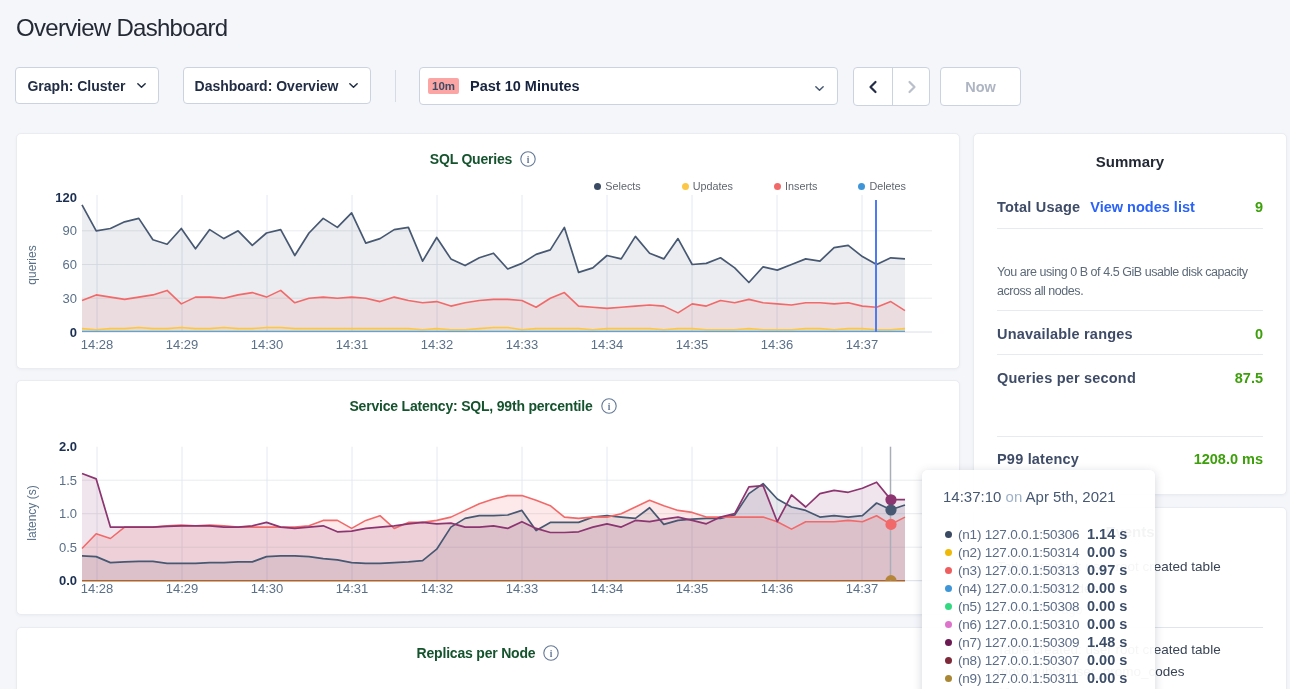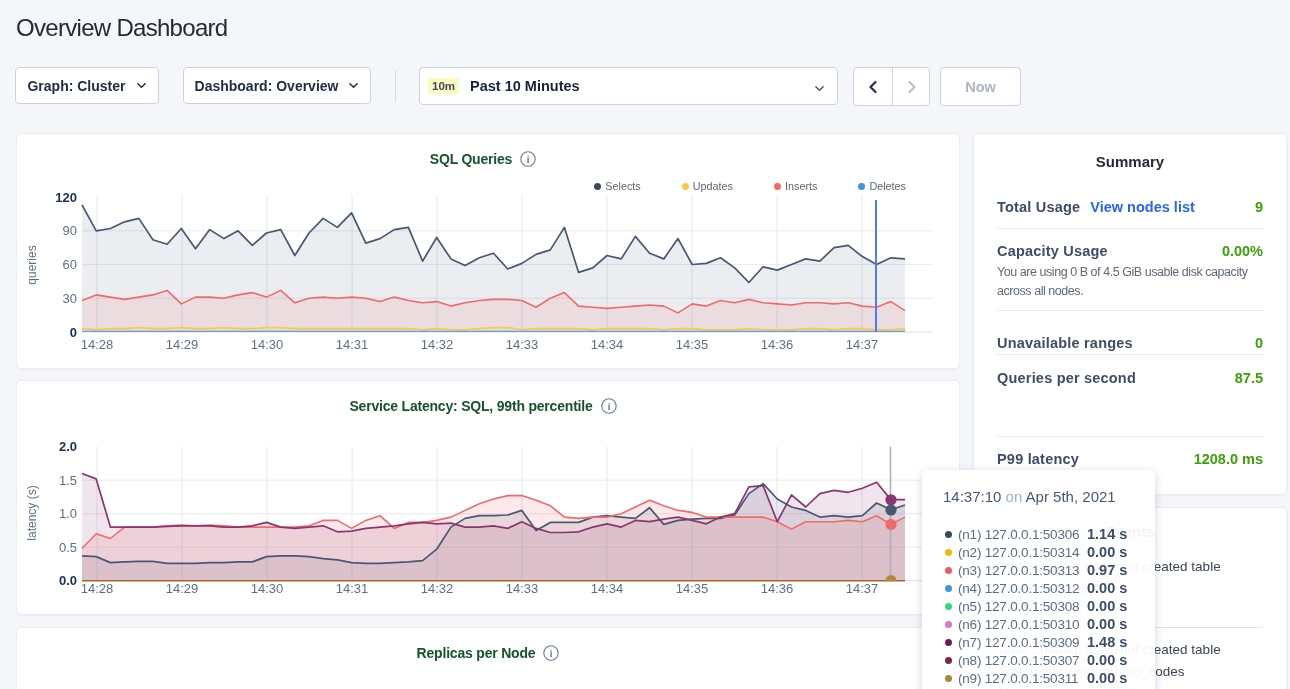--- a/index.html
+++ b/index.html
@@ -30,21 +30,21 @@
 <div class="abs" style="left:16px;top:14px;font-size:24px;color:#242a35;letter-spacing:-0.7px;">Overview Dashboard</div>
 
 <div class="btn" style="left:15px;top:67px;width:144px;height:37px;">Graph: Cluster<svg width="11" height="11" viewBox="0 0 12 12" style="margin-left:10px">
       <path d="M2 4l4 4 4-4" fill="none" stroke="#212d45" stroke-width="1.6" stroke-linecap="round" stroke-linejoin="round"></path>
     </svg></div>
 <div class="btn" style="left:183px;top:67px;width:188px;height:37px;">Dashboard: Overview<svg width="11" height="11" viewBox="0 0 12 12" style="margin-left:10px">
       <path d="M2 4l4 4 4-4" fill="none" stroke="#212d45" stroke-width="1.6" stroke-linecap="round" stroke-linejoin="round"></path>
     </svg></div>
 <div class="abs" style="left:395px;top:70px;width:1px;height:32px;background:#d6dbe4;"></div>
 <div class="btn" style="left:419px;top:67px;width:419px;height:38px;justify-content:flex-start;">
-  <span style="margin-left:8px;background:#fef9c3;border-radius:2px;font-size:11.5px;color:#3e4c63;
+  <span style="margin-left:8px;background:#fca5a5;border-radius:2px;font-size:11.5px;color:#3e4c63;
         padding:2px 4px;font-weight:bold;">10m</span>
   <span style="margin-left:11px;font-size:14.5px;color:#16233f;">Past 10 Minutes</span>
   <span style="position:absolute;right:12px;top:13px;"><svg width="11" height="11" viewBox="0 0 12 12" style="margin-left:10px">
         <path d="M2 4l4 4 4-4" fill="none" stroke="#475872" stroke-width="1.6" stroke-linecap="round" stroke-linejoin="round"></path>
       </svg></span>
 </div>
 <div class="abs" style="left:853px;top:67px;width:77px;height:39px;border:1px solid #ccd3e0;border-radius:4px;background:#fff;">
   <div class="abs" style="left:38px;top:0;width:1px;height:37px;background:#ccd3e0;"></div>
   <svg class="abs" style="left:12px;top:12px" width="14" height="14" viewBox="0 0 14 14">
       <path d="M9.5 2L4.5 7l5 5" fill="none" stroke="#242d45" stroke-width="2.2" stroke-linecap="round" stroke-linejoin="round"></path>
@@ -176,27 +176,23 @@
 
 <div class="panel" style="left:973px;top:133px;width:314px;height:362px;"></div>
 <div class="abs" style="left:973px;top:133px;width:314px;height:362px;">
   <div class="abs" style="left:0;top:20px;width:100%;text-align:center;font-size:15px;font-weight:bold;color:#242a35;">Summary</div>
   <div class="srow" style="top:64px;height:20px;">
     <span class="slabel">Total Usage</span>
     <span style="margin-left:10px;font-size:14.5px;font-weight:bold;color:#2a63f5;">View nodes list</span>
     <span class="sval">9</span>
   </div>
   <div class="sdiv" style="top:95px;"></div>
-  <div class="srow" style="top:108px;height:20px;">
-    <span class="slabel">Capacity Usage</span>
-      <span class="sval">0.00%</span>
-  </div>
   <div class="sdesc" style="top:130px;">You are using 0 B of 4.5 GiB usable disk capacity<br>across all nodes.</div>
   <div class="sdiv" style="top:177px;"></div>
-  <div class="srow" style="top:200px;height:20px;align-items:center;">
+  <div class="srow" style="top:191px;height:20px;align-items:center;">
     <span class="slabel">Unavailable ranges</span>
       <span class="sval">0</span>
   </div>
   <div class="sdiv" style="top:221px;"></div>
   <div class="srow" style="top:235px;height:20px;">
     <span class="slabel">Queries per second</span>
       <span class="sval">87.5</span>
   </div>
   <div class="sdiv" style="top:303px;"></div>
   <div class="srow" style="top:316px;height:20px;">

